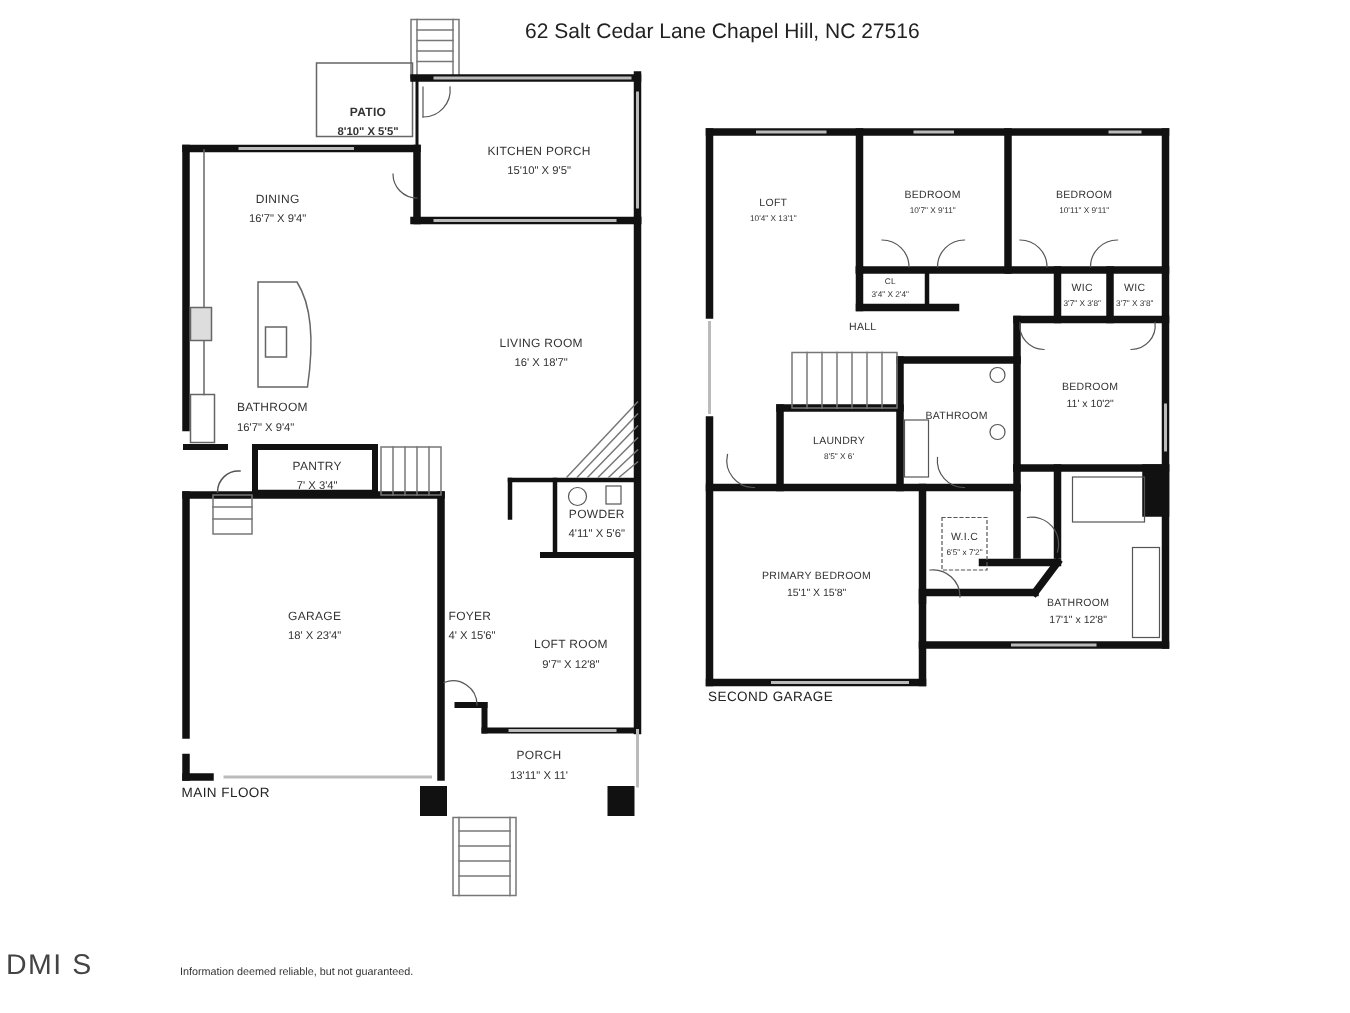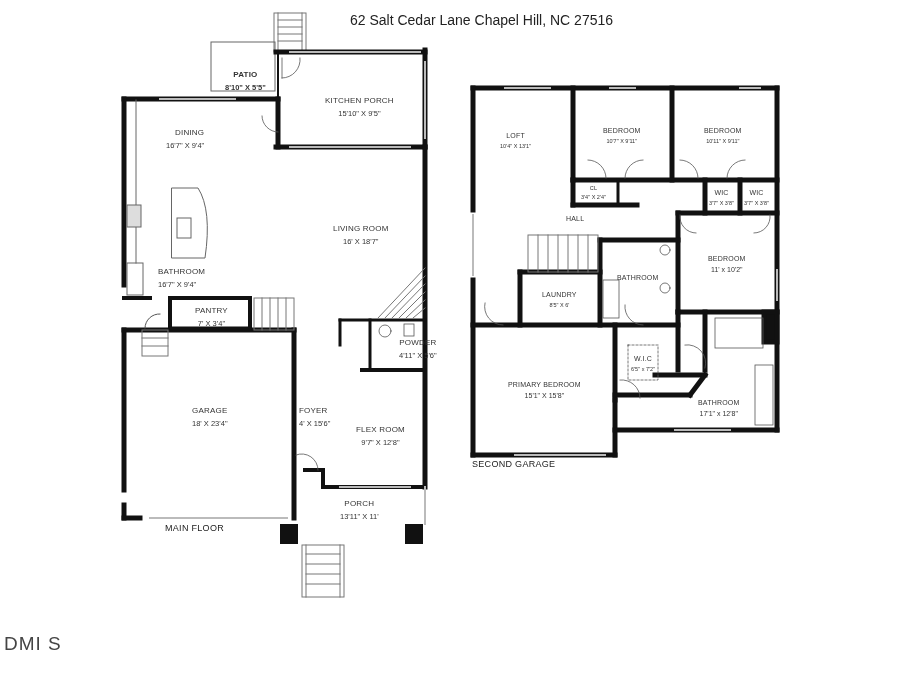--- a/index.html
+++ b/index.html
@@ -197,57 +197,57 @@
 <div class="title">62 Salt Cedar Lane  Chapel Hill, NC  27516</div>
 
 <div class="lbl" style="left:225px;top:70px;font-weight:bold;">
   <span class="n">PATIO</span>
   <span class="d">8'10" X 5'5"</span>
 </div>
 <div class="lbl" style="left:325px;top:96px;">
   <span class="n">KITCHEN PORCH</span>
   <span class="d">15'10" X 9'5"</span>
 </div>
-<div class="lbl" style="left:166px;top:128px;text-align:right;">
+<div class="lbl" style="left:166px;top:128px;">
   <span class="n">DINING</span>
   <span class="d">16'7" X 9'4"</span>
 </div>
 <div class="lbl" style="left:333px;top:224px;">
   <span class="n">LIVING ROOM</span>
   <span class="d">16' X 18'7"</span>
 </div>
 <div class="lbl" style="left:158px;top:267px;text-align:left;">
   <span class="n">BATHROOM</span>
   <span class="d">16'7" X 9'4"</span>
 </div>
 <div class="lbl" style="left:195px;top:306px;">
   <span class="n">PANTRY</span>
   <span class="d">7' X 3'4"</span>
 </div>
-<div class="lbl" style="left:379px;top:338px;margin-left:20px;">
+<div class="lbl" style="left:379px;top:338px;">
   <span class="n">POWDER</span>
   <span class="d">4'11" X 5'6"</span>
 </div>
 <div class="lbl" style="left:192px;top:406px;">
   <span class="n">GARAGE</span>
   <span class="d">18' X 23'4"</span>
 </div>
 <div class="lbl" style="left:299px;top:406px;text-align:left;">
   <span class="n">FOYER</span>
   <span class="d">4' X 15'6"</span>
 </div>
 <div class="lbl" style="left:356px;top:425px;">
-  <span class="n">FLEX ROOM</span>
+  <span class="n">LOFT ROOM</span>
   <span class="d">9'7" X 12'8"</span>
 </div>
 <div class="lbl" style="left:340px;top:499px;">
   <span class="n">PORCH</span>
   <span class="d">13'11" X 11'</span>
 </div>
-<div class="floor" style="left:121px;top:523px;margin-left:44px;">MAIN FLOOR</div>
+<div class="floor" style="left:121px;top:523px;">MAIN FLOOR</div>
 
 <div class="lbl sm" style="left:500px;top:132px;">
   <span class="n">LOFT</span>
   <span class="d">10'4" X 13'1"</span>
 </div>
 <div class="lbl sm" style="left:603px;top:127px;">
   <span class="n">BEDROOM</span>
   <span class="d">10'7" X 9'11"</span>
 </div>
 <div class="lbl sm" style="left:704px;top:127px;">
@@ -289,13 +289,14 @@
   <span class="d" style="font-size:7px;">15'1" X 15'8"</span>
 </div>
 <div class="lbl sm" style="left:698px;top:399px;">
   <span class="n">BATHROOM</span>
   <span class="d" style="font-size:7px;">17'1" x 12'8"</span>
 </div>
 <div class="floor" style="left:472px;top:459px;">SECOND GARAGE</div>
 
 <div class="brand">DMI S</div>
 <div class="disclaimer">
+  <div>Information deemed reliable, but not guaranteed.</div>
 </div>
 
 </body></html>

